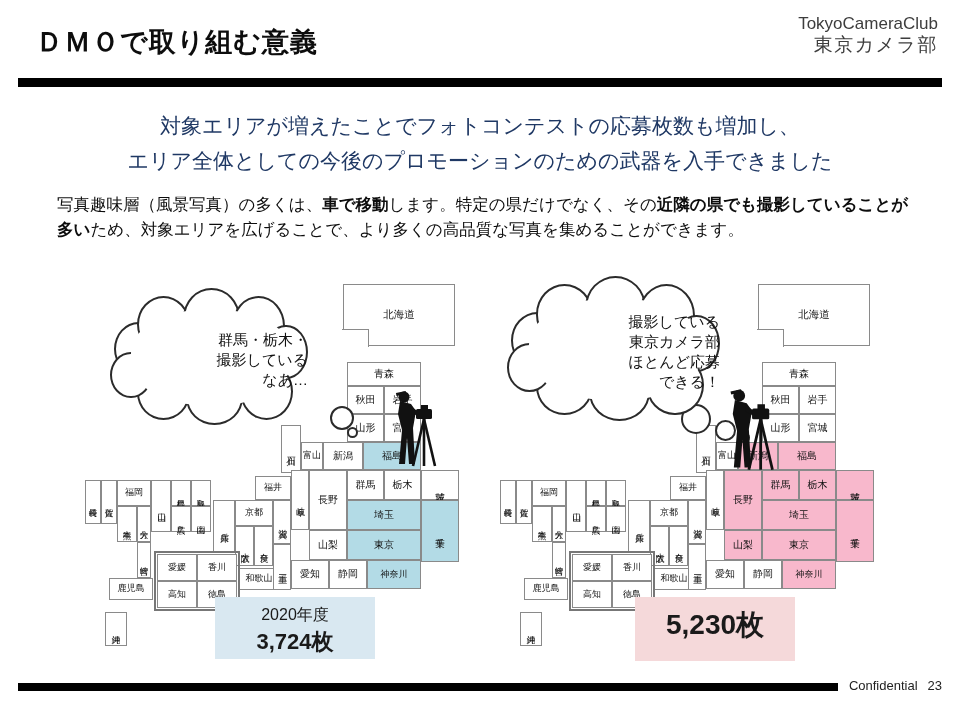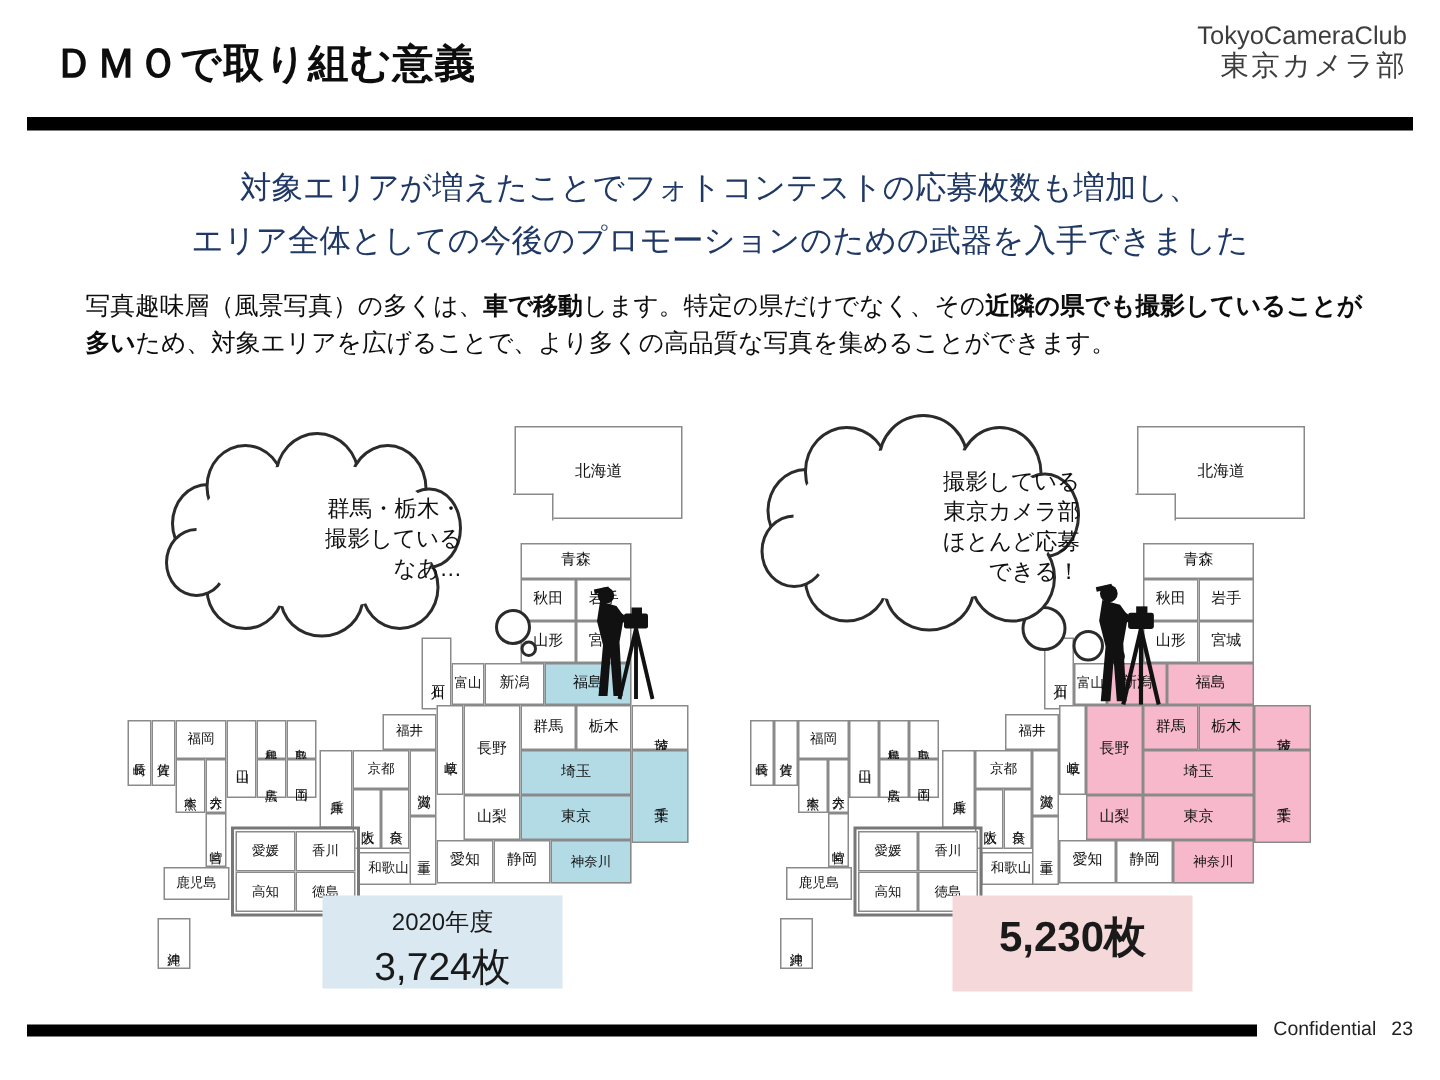--- a/index.html
+++ b/index.html
@@ -42,21 +42,21 @@
   .bubble .core{position:absolute;left:7%;top:13%;width:84%;height:70%;background:#fff;border-radius:45%;}
   .bubble .txt{position:absolute;left:0;top:50%;transform:translateY(-50%);width:100%;
                text-align:right;font-size:15px;line-height:20px;color:#111;}
   .trail{position:absolute;border:2px solid #2b2b2b;border-radius:50%;background:#fff;box-sizing:border-box;z-index:4;}
   .photog{z-index:6;}
   
   .caption{width:160px;text-align:center;box-sizing:border-box;padding-top:8px;}
   .cap-left{left:215px;top:597px;height:62px;}
   .cap-right{left:635px;top:597px;height:64px;}
   .cap-year{font-size:16px;color:#1a1a1a;}
-  .cap-count{font-size:26px;color:#1a1a1a;margin-top:1px;}
+  .cap-count{font-size:22px;color:#1a1a1a;margin-top:1px;font-weight:bold;}
   .cap-count.bold{font-weight:bold;font-size:28px;}
   
   .bar-bottom{left:18px;top:683px;width:820px;height:8px;background:#000;}
   .confidential{right:18px;top:678px;font-size:13px;color:#222;}
   .confidential span{margin-left:10px;}
 </style>
 </head>
 <body>
 
 <div class="stage">

